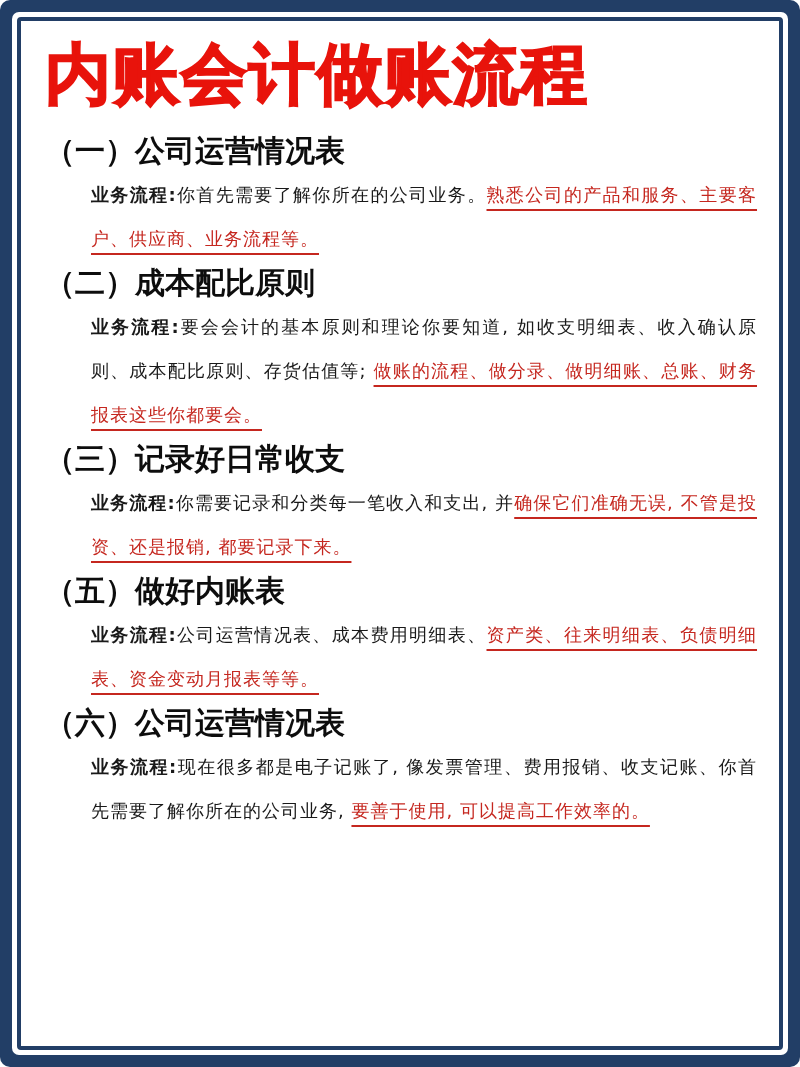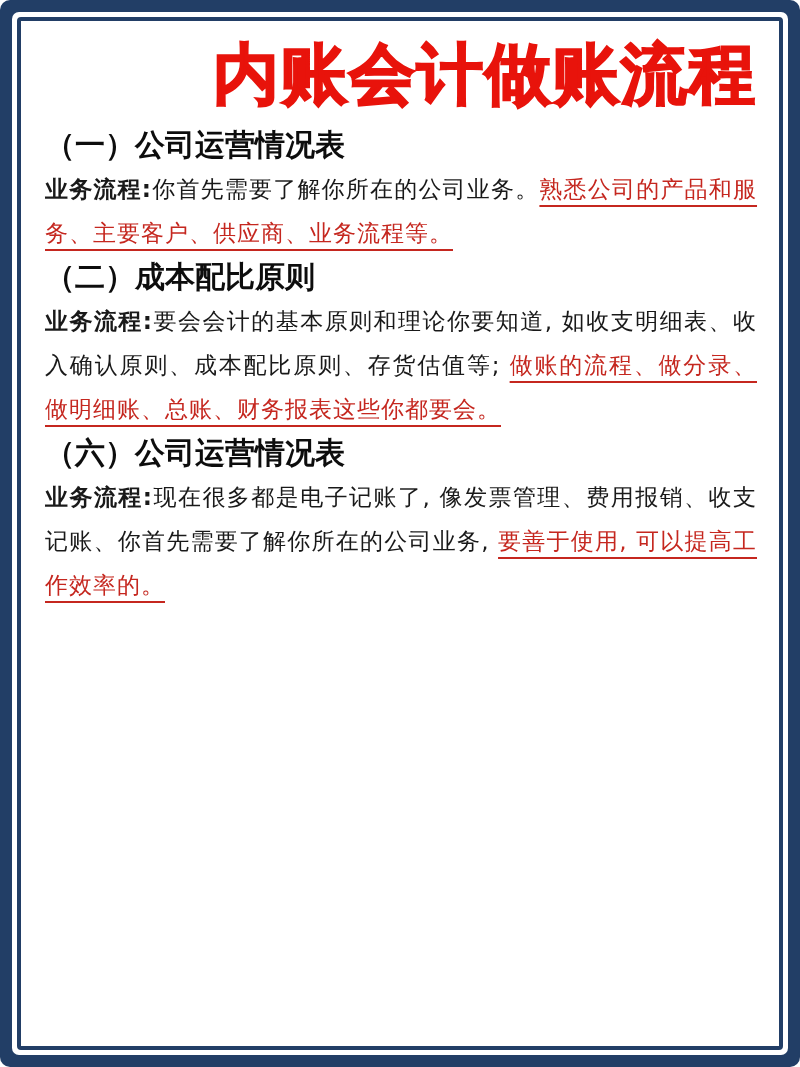--- a/index.html
+++ b/index.html
@@ -29,41 +29,42 @@
   }
   .frame-inner {
     width: 100%; height: 100%;
     background: #ffffff;
     border: 4px solid var(--frame);
     border-radius: 4px;
     padding: 2px 22px 0 24px;
     overflow: hidden;
   }
   .title {
-    text-align: right;
+    text-align: left;
     color: var(--title-red);
     font-size: 66px;
     font-weight: 900;
     letter-spacing: 2px;
     line-height: 92px;
-    margin: 6px 0 2px 0;
+    margin: 6px 0 8px 0;
     -webkit-text-stroke: 2px var(--title-red);
   }
   .section-heading {
     color: #0d0d0d;
     font-size: 30px;
     font-weight: 800;
     line-height: 44px;
   }
   .section-body {
     color: var(--body-text);
-    font-size: 23px;
+    font-size: 18px;
     line-height: 44px;
     letter-spacing: 1px;
     text-align: justify;
+    margin-left: 46px;
   }
   .section-body .label { font-weight: 700; }
   .section-body .hl {
     color: var(--hl-red);
     text-decoration: underline;
     text-decoration-color: var(--hl-red);
     text-decoration-thickness: 2px;
     text-underline-offset: 8px;
   }
 </style>
@@ -79,22 +80,30 @@
       <section>
         <h2 class="section-heading">（一）公司运营情况表</h2>
         <p class="section-body"><span class="label">业务流程:</span><span>你首先需要了解你所在的公司业务。</span><span class="hl">熟悉公司的产品和服务、主要客户、供应商、业务流程等。</span></p>
       </section>
 
       <section>
         <h2 class="section-heading">（二）成本配比原则</h2>
         <p class="section-body"><span class="label">业务流程:</span><span>要会会计的基本原则和理论你要知道, 如收支明细表、收入确认原则、成本配比原则、存货估值等; </span><span class="hl">做账的流程、做分录、做明细账、总账、财务报表这些你都要会。</span></p>
       </section>
 
+      <section>
+        <h2 class="section-heading">（三）记录好日常收支</h2>
+        <p class="section-body"><span class="label">业务流程:</span><span>你需要记录和分类每一笔收入和支出, 并</span><span class="hl">确保它们准确无误, 不管是投资、还是报销, 都要记录下来。</span></p>
+      </section>
 
 
+      <section>
+        <h2 class="section-heading">（五）做好内账表</h2>
+        <p class="section-body"><span class="label">业务流程:</span><span>公司运营情况表、成本费用明细表、</span><span class="hl">资产类、往来明细表、负债明细表、资金变动月报表等等。</span></p>
+      </section>
 
       <section>
         <h2 class="section-heading">（六）公司运营情况表</h2>
         <p class="section-body"><span class="label">业务流程:</span><span>现在很多都是电子记账了, 像发票管理、费用报销、收支记账、你首先需要了解你所在的公司业务, </span><span class="hl">要善于使用, 可以提高工作效率的。</span></p>
       </section>
 
     </div>
   </div>
 </div>
 

